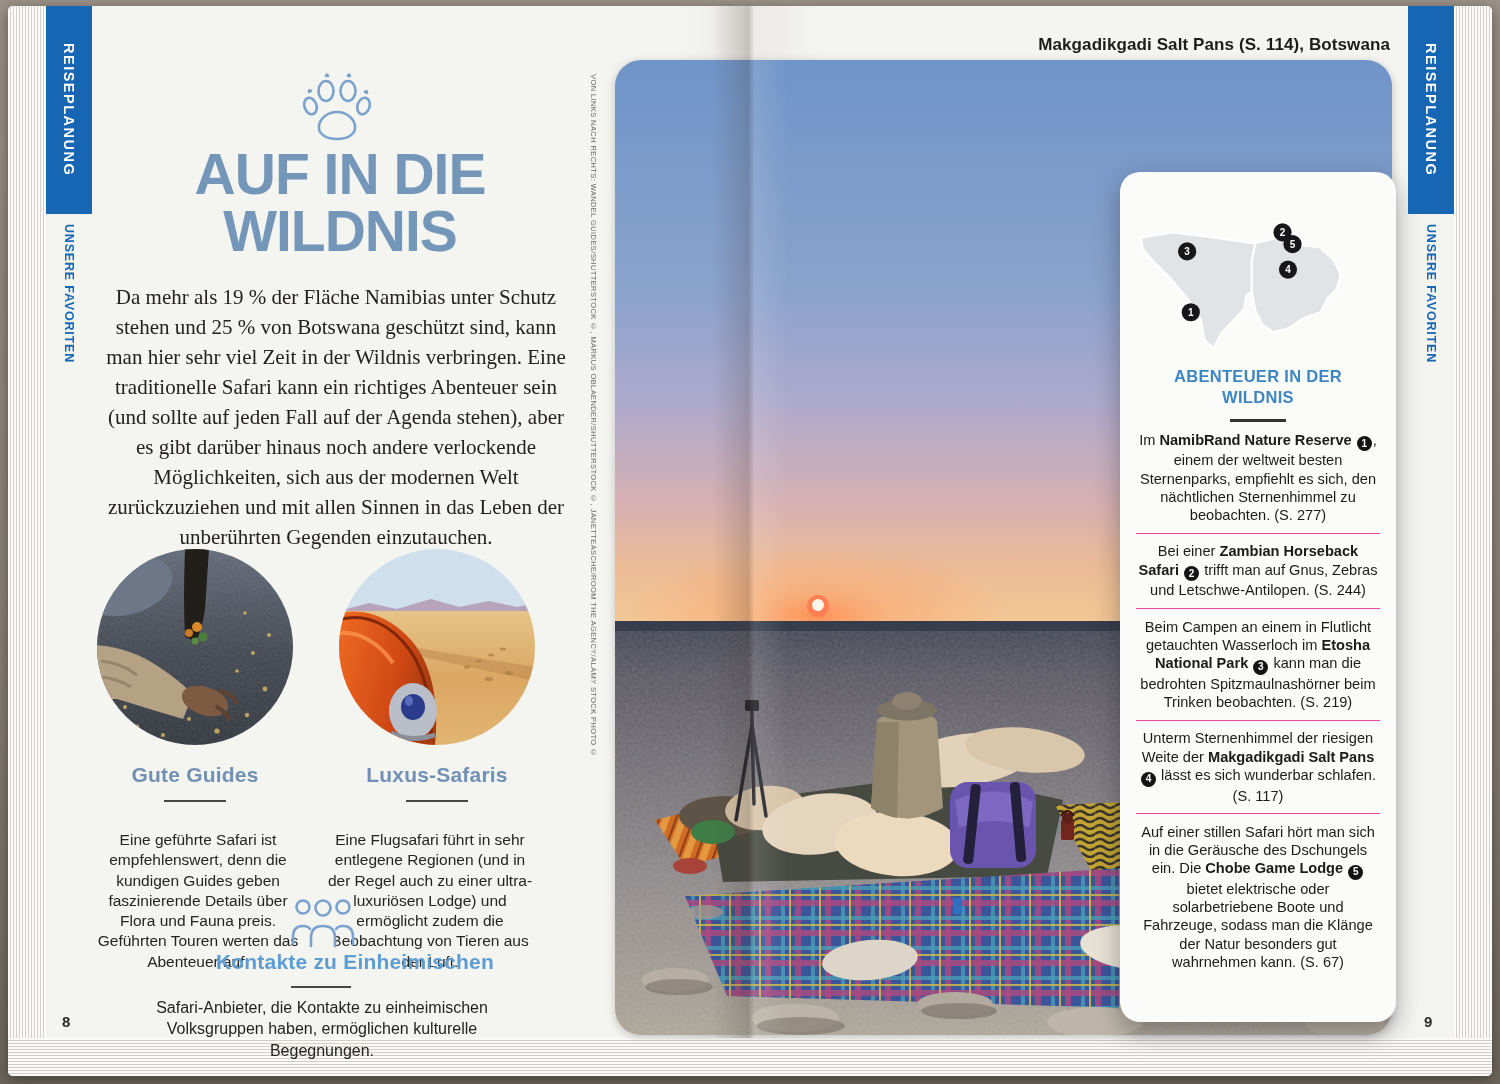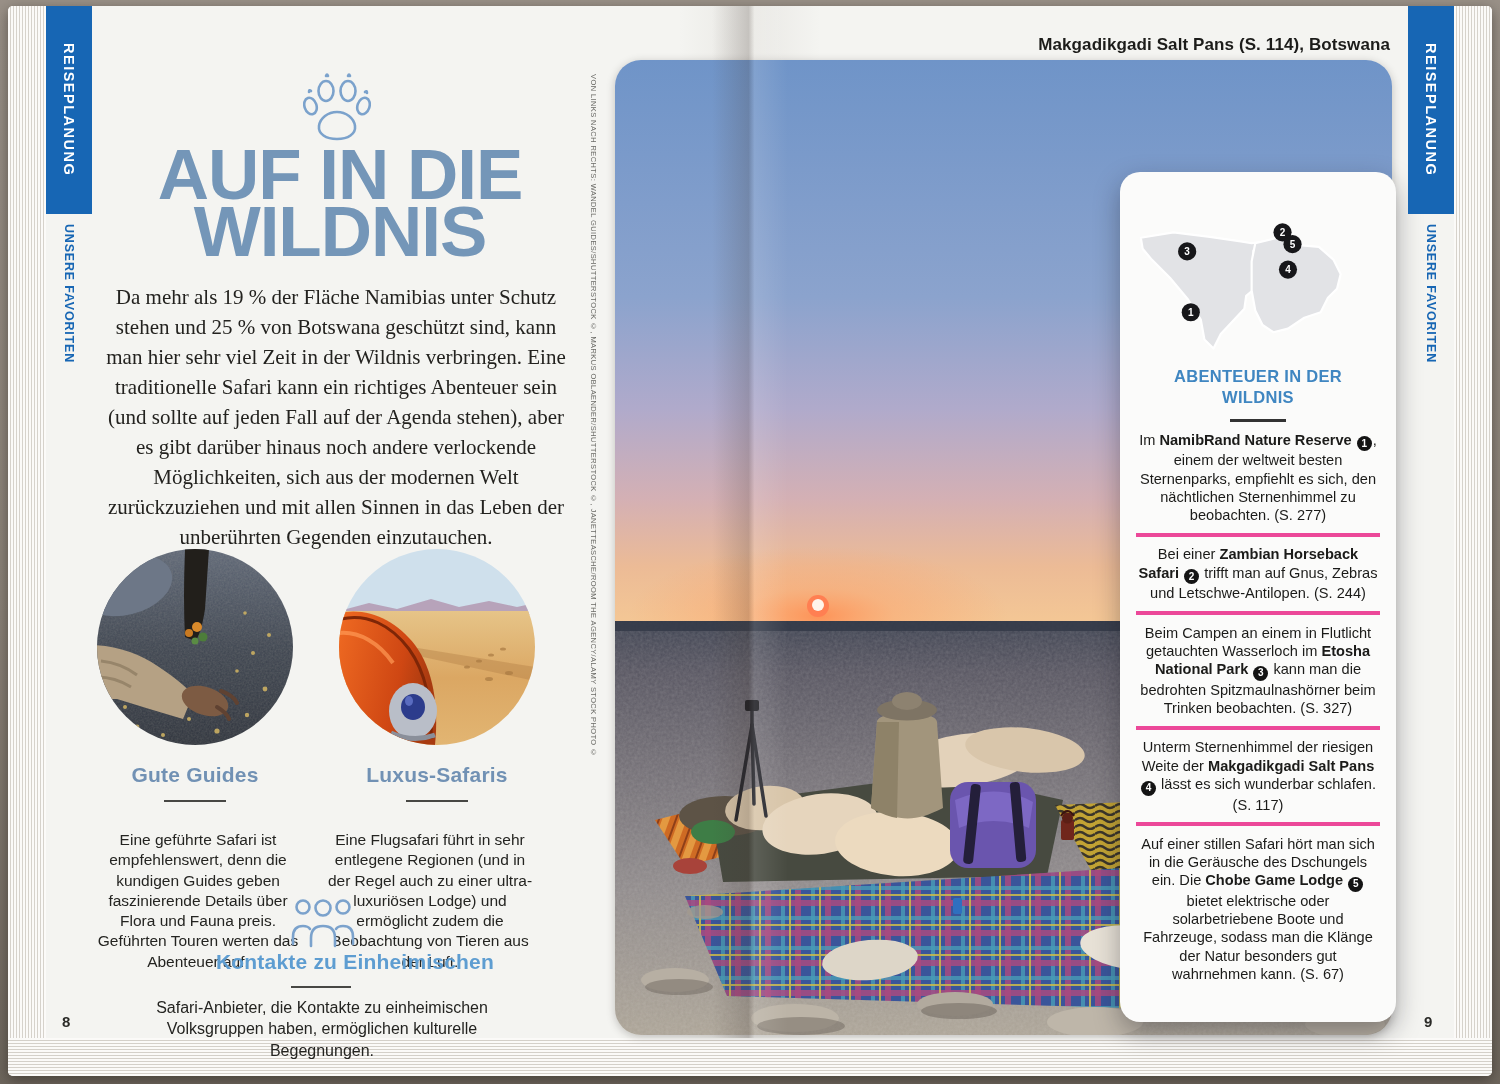--- a/index.html
+++ b/index.html
@@ -24,21 +24,21 @@
   .tab{position:absolute;top:6px;width:46px;height:208px;background:#1766b4;z-index:4;
        display:flex;align-items:center;justify-content:center;}
   .tab-left{left:46px;} .tab-right{left:1408px;}
   .tab span{writing-mode:vertical-rl;color:#fff;font-weight:bold;font-size:14.5px;letter-spacing:1.5px;white-space:nowrap;}
   .tab-sub{position:absolute;top:224px;width:46px;height:230px;z-index:4;display:flex;justify-content:center;}
   .tab-sub-left{left:46px;} .tab-sub-right{left:1408px;}
   .tab-sub span{writing-mode:vertical-rl;color:#1766b4;font-weight:bold;font-size:12.5px;letter-spacing:.8px;white-space:nowrap;}
   
   .paw{position:absolute;left:303px;top:70px;z-index:2;}
   .big-title{position:absolute;left:60px;top:146px;width:560px;text-align:center;z-index:2;
-    font-size:71px;font-weight:bold;color:#7496b8;letter-spacing:-1px;line-height:57px;}
+    font-size:57px;font-weight:bold;color:#7496b8;letter-spacing:-1px;line-height:57px;}
   .intro{position:absolute;left:98px;top:282px;width:476px;z-index:2;text-align:center;
     font-family:Liberation Serif, serif;font-size:21px;line-height:1.43;color:#23221f;}
   .circle{position:absolute;top:549px;width:196px;height:196px;border-radius:50%;overflow:hidden;z-index:2;}
   .circle-left{left:97px;} .circle-right{left:339px;}
   .feat-title{position:absolute;top:763px;width:196px;text-align:center;z-index:2;
     font-size:21px;font-weight:bold;color:#7191b4;letter-spacing:.2px;}
   .feat-title.t1{left:97px;} .feat-title.t2{left:339px;}
   .small-rule{position:absolute;width:62px;height:2px;background:#474744;z-index:2;}
   .feat-text{position:absolute;top:830px;text-align:center;z-index:2;font-size:15.5px;line-height:1.31;color:#242421;font-weight:500;}
   .feat-text.f1{left:90px;width:216px;} .feat-text.f2{left:324px;width:212px;}
@@ -57,21 +57,21 @@
   .photo svg{display:block;}
   .credit{position:absolute;left:589px;top:74px;height:680px;z-index:2;
     writing-mode:vertical-rl;font-size:7.5px;letter-spacing:.4px;color:#6a6a66;white-space:nowrap;}
   .panel{position:absolute;left:1120px;top:172px;width:276px;height:850px;background:#fbfbfa;border-radius:20px;
     z-index:4;box-shadow:0 10px 26px rgba(20,20,30,.35);padding:0 16px;box-sizing:border-box;overflow:hidden;}
   .mini-map{display:block;width:238px;height:auto;margin:24px auto 0;}
   .panel-heading{margin-top:8px;text-align:center;font-size:16.5px;font-weight:bold;color:#3f86c1;
     letter-spacing:.3px;line-height:1.32;}
   .panel-rule{width:56px;height:3px;background:#333;margin:10px auto 0;}
   .panel-item{font-size:14.6px;line-height:1.25;color:#1b1b19;text-align:center;padding:8.5px 2px;
-    border-bottom:4px solid #ec4899;font-weight:500;}
+    border-bottom:1px solid #ec4899;font-weight:500;}
   .panel-item:last-child{border-bottom:none;}
   .panel-item .bold{font-weight:bold;}
   .badge{display:inline-flex;width:15px;height:15px;border-radius:50%;background:#141414;color:#fff;
     font-size:10px;font-weight:bold;align-items:center;justify-content:center;vertical-align:-2px;margin:0 1px;}
 </style>
 </head>
 <body>
 
 <div class="stage">
   <div class="book-bg"></div>
@@ -359,21 +359,21 @@
         </g>
       </svg>
     <div class="panel-heading">
       <div>ABENTEUER IN DER</div>
       <div>WILDNIS</div>
     </div>
     <div class="panel-rule"></div>
     <div>
         <div class="panel-item"><span>Im </span><span class="bold">NamibRand Nature Reserve</span><span> </span><span class="badge">1</span><span>, einem der weltweit besten Sternenparks, empfiehlt es sich, den nächtlichen Sternenhimmel zu beobachten. (S. 277)</span></div>
         <div class="panel-item"><span>Bei einer </span><span class="bold">Zambian Horseback Safari</span><span> </span><span class="badge">2</span><span> trifft man auf Gnus, Zebras und Letschwe-Antilopen. (S. 244)</span></div>
-        <div class="panel-item"><span>Beim Campen an einem in Flutlicht getauchten Wasserloch im </span><span class="bold">Etosha National Park</span><span> </span><span class="badge">3</span><span> kann man die bedrohten Spitzmaulnashörner beim Trinken beobachten. (S. 327)</span></div>
+        <div class="panel-item"><span>Beim Campen an einem in Flutlicht getauchten Wasserloch im </span><span class="bold">Etosha National Park</span><span> </span><span class="badge">3</span><span> kann man die bedrohten Spitzmaulnashörner beim Trinken beobachten. (S. 219)</span></div>
         <div class="panel-item"><span>Unterm Sternenhimmel der riesigen Weite der </span><span class="bold">Makgadikgadi Salt Pans</span><span> </span><span class="badge">4</span><span> lässt es sich wunderbar schlafen. (S. 117)</span></div>
         <div class="panel-item"><span>Auf einer stillen Safari hört man sich in die Geräusche des Dschungels ein. Die </span><span class="bold">Chobe Game Lodge</span><span> </span><span class="badge">5</span><span> bietet elektrische oder solarbetriebene Boote und Fahrzeuge, sodass man die Klänge der Natur besonders gut wahrnehmen kann. (S. 67)</span></div>
       </div>
   </div>
 
   <div class="tab tab-right">
     <span>REISEPLANUNG</span>
   </div>
   <div class="tab-sub tab-sub-right">
     <span>UNSERE FAVORITEN</span>

